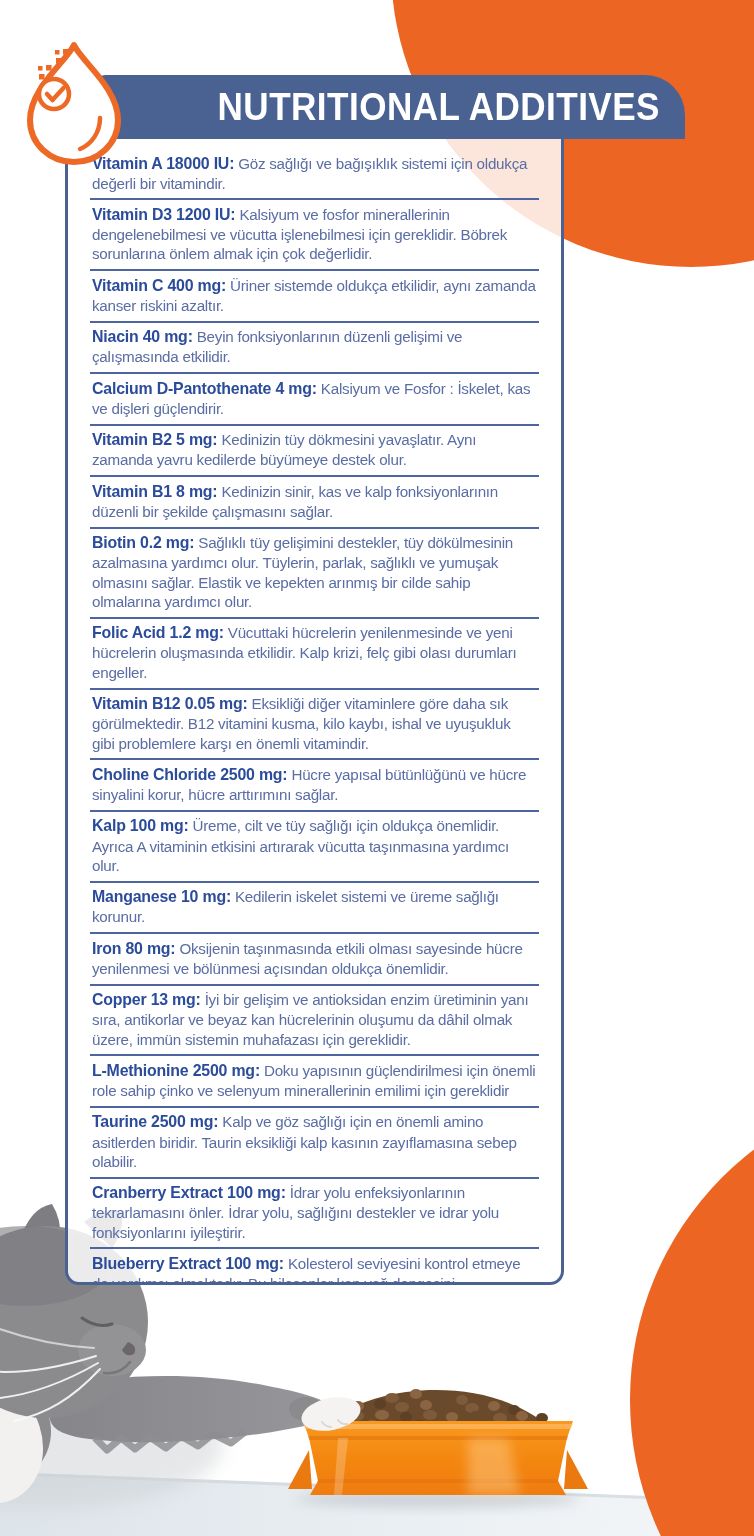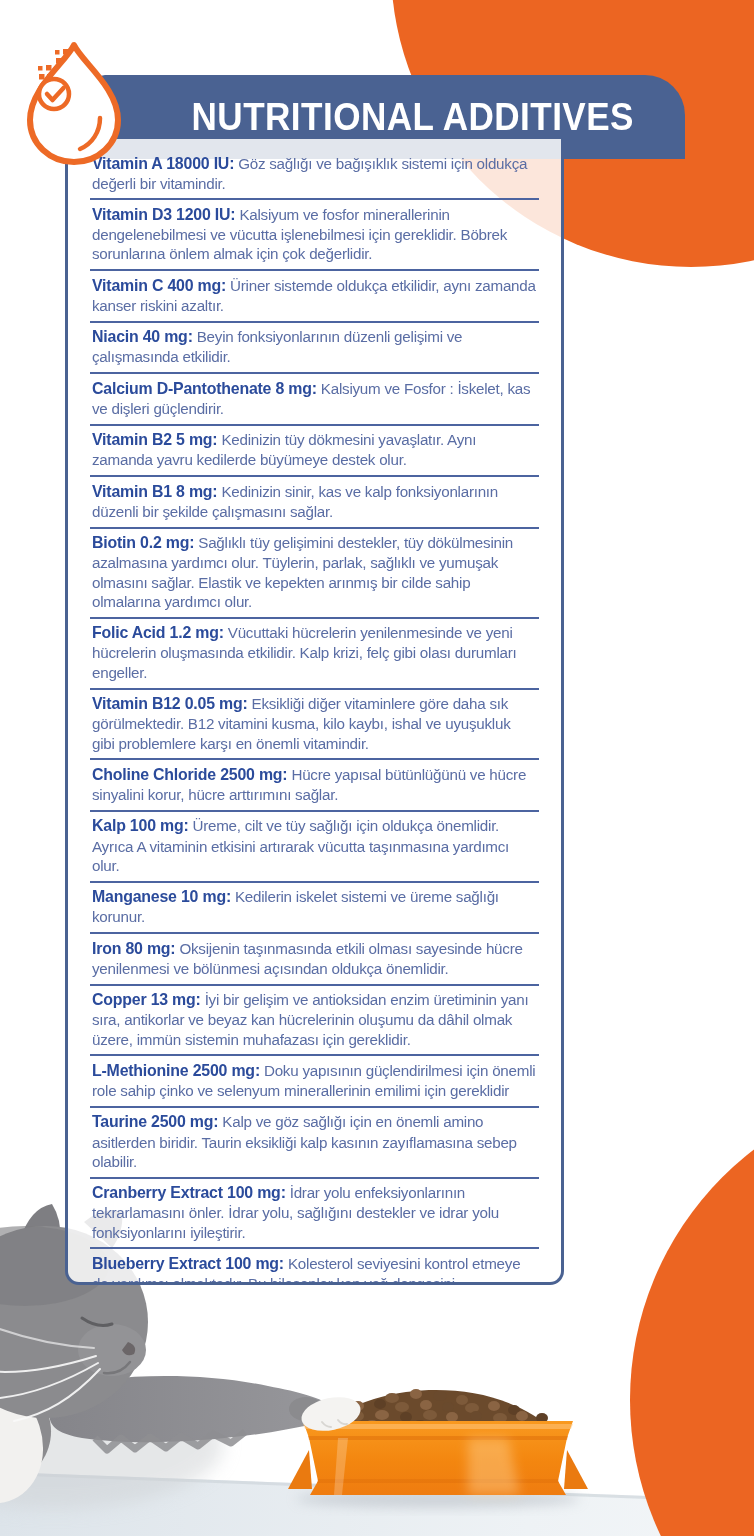--- a/index.html
+++ b/index.html
@@ -5,22 +5,22 @@
   html,body{margin:0;padding:0;background:#ffffff;}
   .page{position:relative;width:754px;height:1536px;overflow:hidden;background:#ffffff;
         font-family:"Liberation Sans",sans-serif;}
   
   .blob{position:absolute;border-radius:50%;background:#ec6522;}
   .blob-top{left:391px;top:-333px;width:600px;height:600px;z-index:2;}
   .blob-bottom{left:630px;top:1085px;width:630px;height:630px;z-index:2;}
   
   .scene{position:absolute;left:0;top:1200px;width:754px;height:336px;z-index:1;}
   
-  .banner{position:absolute;left:95px;top:75px;width:590px;height:84px;background:#4a6292;
-          border-radius:10px 40px 0 0;display:flex;align-items:center;justify-content:center;
+  .banner{position:absolute;left:95px;top:75px;width:590px;height:64px;background:#4a6292;
+          border-radius:10px 40px 0 0;display:flex;align-items:center;justify-content:flex-end;
           padding-left:46px;box-sizing:border-box;z-index:3;}
   .banner h1{margin:0;color:#ffffff;font-size:39px;font-weight:bold;letter-spacing:.5px;
              white-space:nowrap;transform:scaleX(.9);}
   
   .card{position:absolute;left:65px;top:139px;width:499px;height:1146px;box-sizing:border-box;
         border:3px solid #4a6292;border-top:none;border-radius:0 0 14px 14px;
         background:rgba(255,255,255,0.84);z-index:3;overflow:hidden;}
   .list{padding-top:10px;font-size:15.2px;line-height:1.27;letter-spacing:-0.25px;color:#5a6da4;}
   .row{margin:0 22px;padding:4.5px 2px 5.5px 2px;border-bottom:2px solid #4c64a0;}
   .list .row:last-child{border-bottom:none;}
@@ -154,21 +154,21 @@
   <div class="banner">
     <h1>NUTRITIONAL ADDITIVES</h1>
   </div>
 
   <div class="card">
     <div class="list">
       <p class="row"><b>Vitamin A 18000 IU:</b> <span>Göz sağlığı ve bağışıklık sistemi için oldukça değerli bir vitamindir.</span></p>
       <p class="row"><b>Vitamin D3 1200 IU:</b> <span>Kalsiyum ve fosfor minerallerinin dengelenebilmesi ve vücutta işlenebilmesi için gereklidir. Böbrek sorunlarına önlem almak için çok değerlidir.</span></p>
       <p class="row"><b>Vitamin C 400 mg:</b> <span>Üriner sistemde oldukça etkilidir, aynı zamanda kanser riskini azaltır.</span></p>
       <p class="row"><b>Niacin 40 mg:</b> <span>Beyin fonksiyonlarının düzenli gelişimi ve çalışmasında etkilidir.</span></p>
-      <p class="row"><b>Calcium D-Pantothenate 8 mg:</b> <span>Kalsiyum ve Fosfor : İskelet, kas ve dişleri güçlendirir.</span></p>
+      <p class="row"><b>Calcium D-Pantothenate 4 mg:</b> <span>Kalsiyum ve Fosfor : İskelet, kas ve dişleri güçlendirir.</span></p>
       <p class="row"><b>Vitamin B2 5 mg:</b> <span>Kedinizin tüy dökmesini yavaşlatır. Aynı zamanda yavru kedilerde büyümeye destek olur.</span></p>
       <p class="row"><b>Vitamin B1 8 mg:</b> <span>Kedinizin sinir, kas ve kalp fonksiyonlarının düzenli bir şekilde çalışmasını sağlar.</span></p>
       <p class="row"><b>Biotin 0.2 mg:</b> <span>Sağlıklı tüy gelişimini destekler, tüy dökülmesinin azalmasına yardımcı olur. Tüylerin, parlak, sağlıklı ve yumuşak olmasını sağlar. Elastik ve kepekten arınmış bir cilde sahip olmalarına yardımcı olur.</span></p>
       <p class="row"><b>Folic Acid 1.2 mg:</b> <span>Vücuttaki hücrelerin yenilenmesinde ve yeni hücrelerin oluşmasında etkilidir. Kalp krizi, felç gibi olası durumları engeller.</span></p>
       <p class="row"><b>Vitamin B12 0.05 mg:</b> <span>Eksikliği diğer vitaminlere göre daha sık görülmektedir. B12 vitamini kusma, kilo kaybı, ishal ve uyuşukluk gibi problemlere karşı en önemli vitamindir.</span></p>
       <p class="row"><b>Choline Chloride 2500 mg:</b> <span>Hücre yapısal bütünlüğünü ve hücre sinyalini korur, hücre arttırımını sağlar.</span></p>
       <p class="row"><b>Kalp 100 mg:</b> <span>Üreme, cilt ve tüy sağlığı için oldukça önemlidir. Ayrıca A vitaminin etkisini artırarak vücutta taşınmasına yardımcı olur.</span></p>
       <p class="row"><b>Manganese 10 mg:</b> <span>Kedilerin iskelet sistemi ve üreme sağlığı korunur.</span></p>
       <p class="row"><b>Iron 80 mg:</b> <span>Oksijenin taşınmasında etkili olması sayesinde hücre yenilenmesi ve bölünmesi açısından oldukça önemlidir.</span></p>
       <p class="row"><b>Copper 13 mg:</b> <span>İyi bir gelişim ve antioksidan enzim üretiminin yanı sıra, antikorlar ve beyaz kan hücrelerinin oluşumu da dâhil olmak üzere, immün sistemin muhafazası için gereklidir.</span></p>

